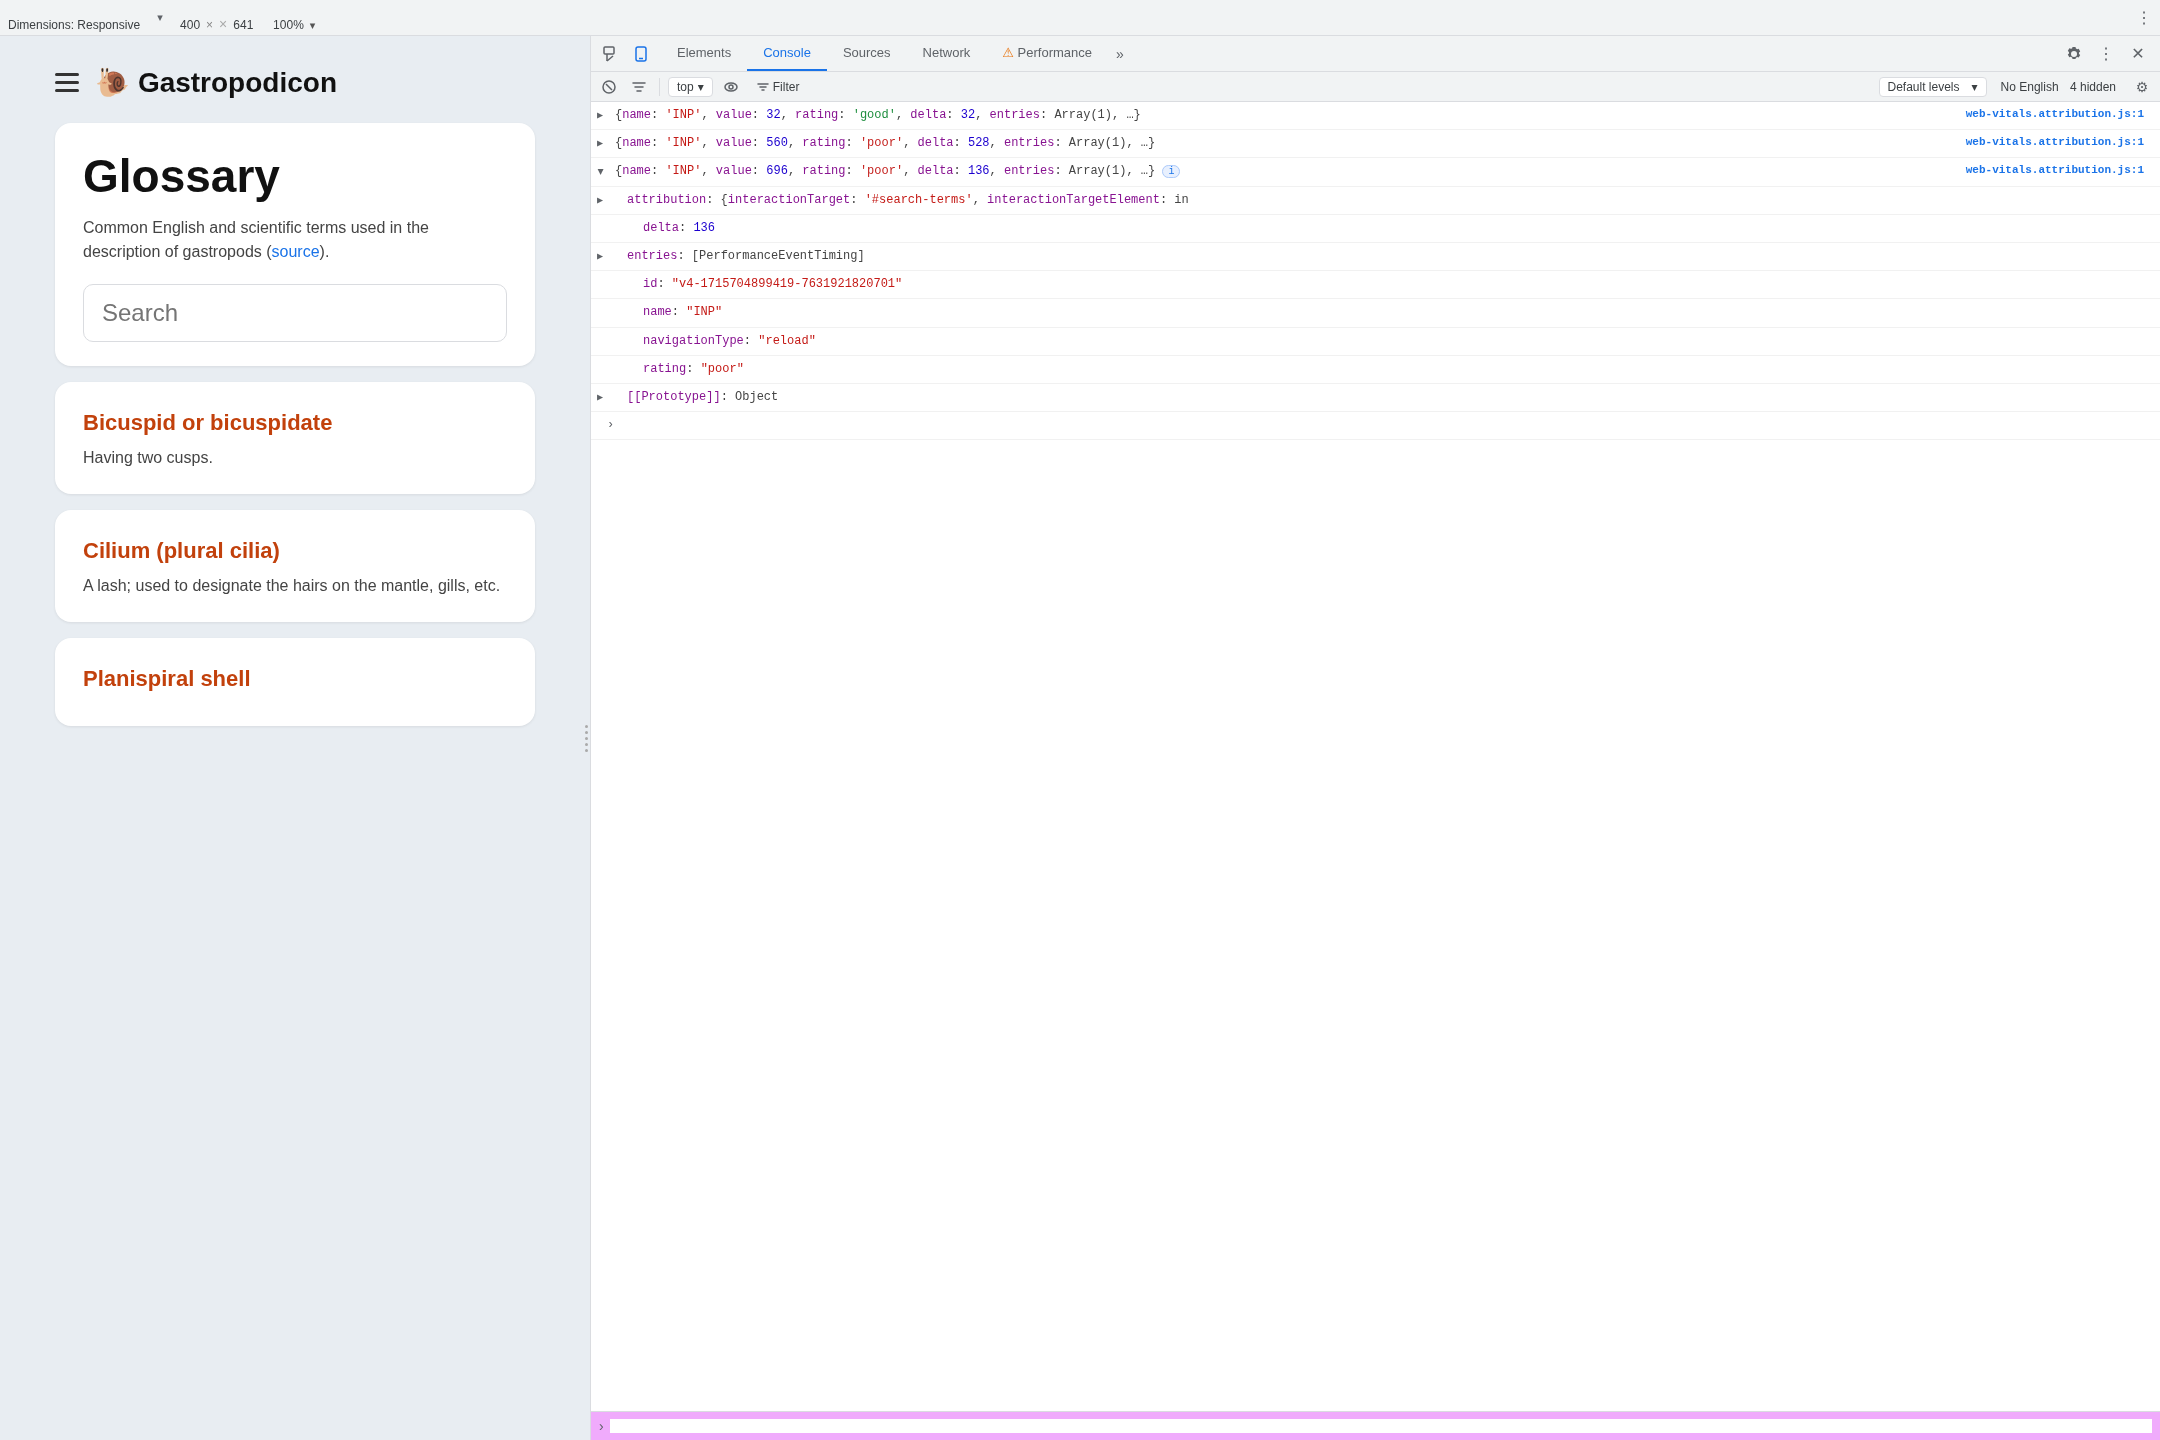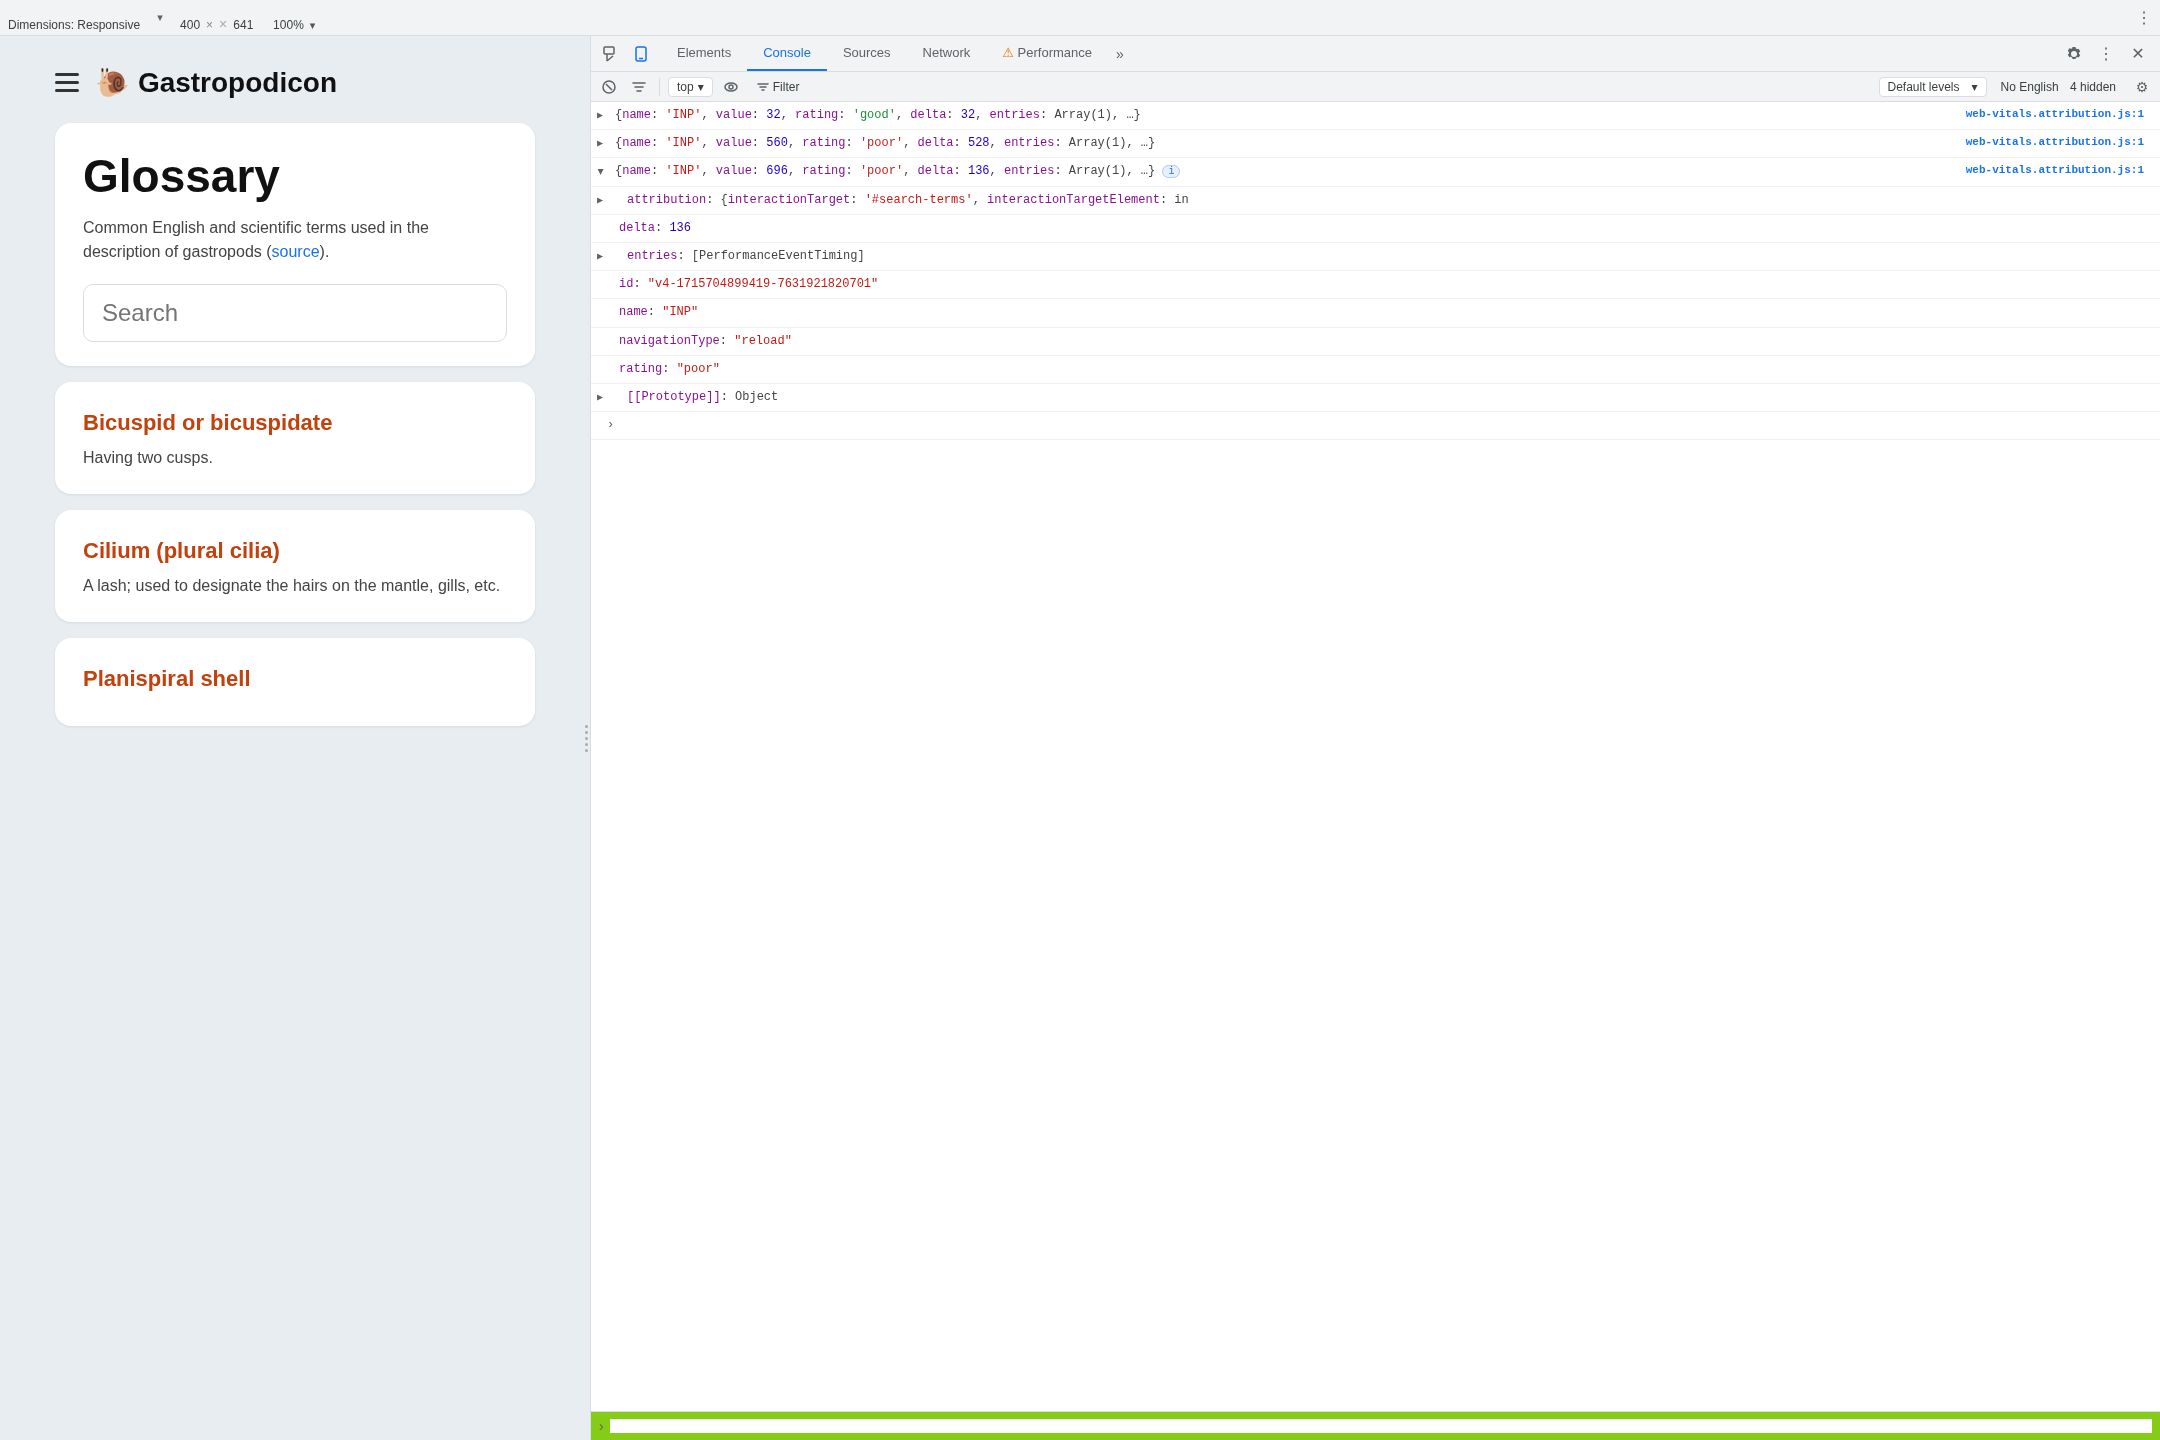--- a/index.html
+++ b/index.html
@@ -158,21 +158,21 @@
       display: block;
       width: 3px;
       height: 3px;
       background: #aaa;
       border-radius: 50%;
     }
 
     
     .right-panel {
       flex: 1;
-      background: #84cc16;
+      background: #f0abfc;
       display: flex;
       flex-direction: column;
       overflow: hidden;
       border-left: 1px solid #dadce0;
     }
 
     
     .devtools-topbar {
       display: flex;
       align-items: center;
@@ -360,21 +360,21 @@
     .c-key { color: #881391; }
     .c-str { color: #c41a16; }
     .c-num { color: #1c00cf; }
     .c-obj { color: #444; }
     .c-good { color: #1e8e3e; }
     .c-poor { color: #c5221f; }
     .c-prop { color: #881391; }
     .c-info { color: #1a73e8; font-size: 10px; background: #e8f0fe; border: 1px solid #aecbfa; border-radius: 9px; padding: 0 5px; cursor: pointer; }
 
     .indent1 { padding-left: 36px; }
-    .indent2 { padding-left: 28px; }
+    .indent2 { padding-left: 52px; }
 
     .console-prompt {
       padding: 6px 8px;
       display: flex;
       align-items: center;
       gap: 6px;
       border-top: 1px solid #dadce0;
       flex-shrink: 0;
     }
     .prompt-icon { color: #5f6368; font-size: 14px; }

